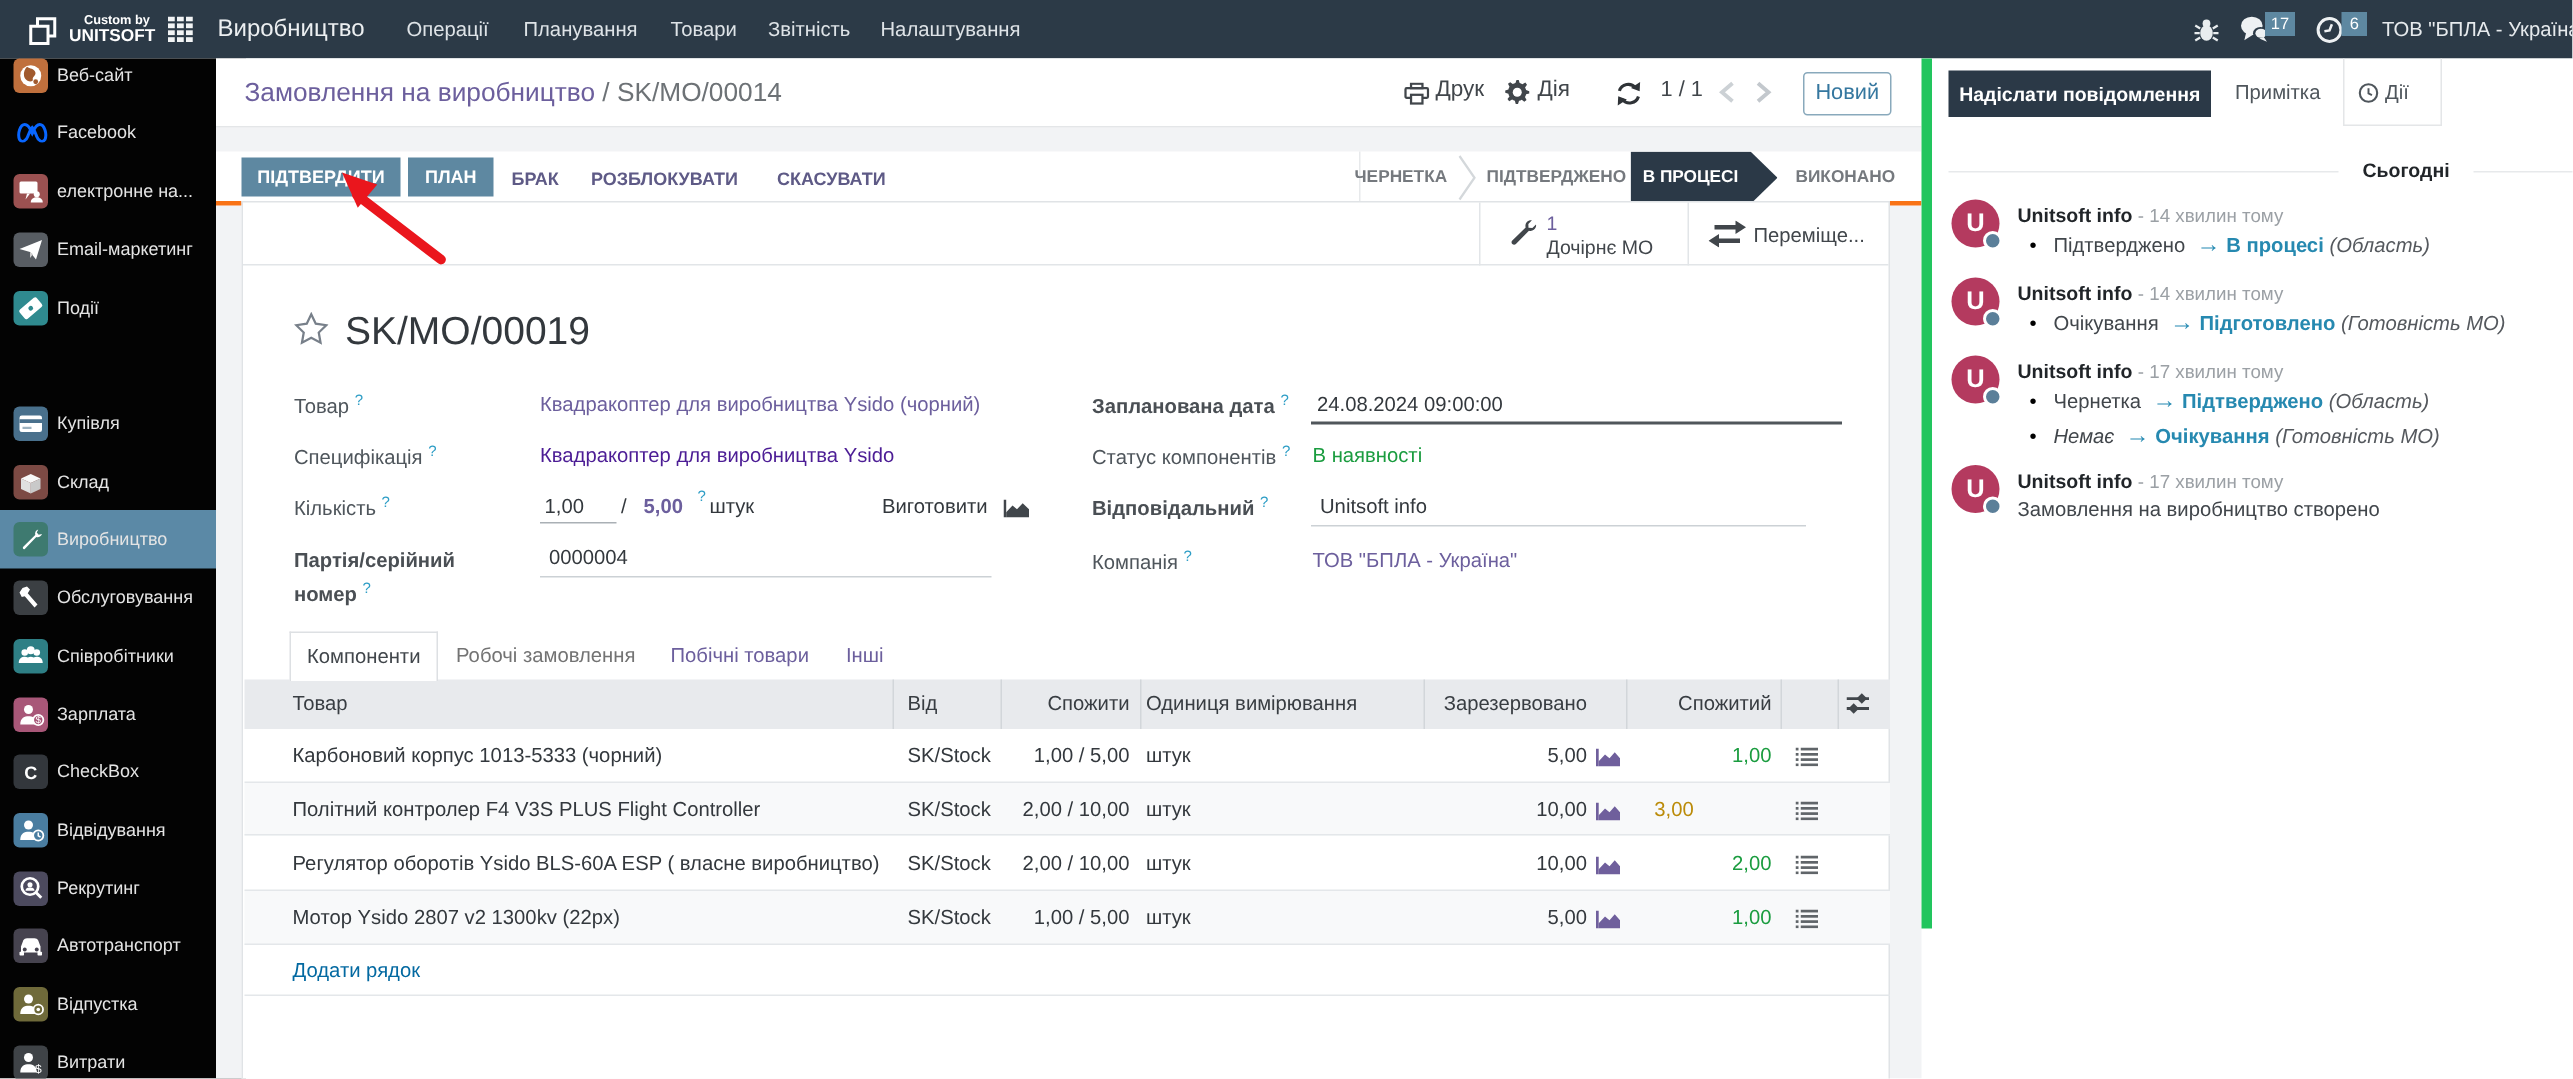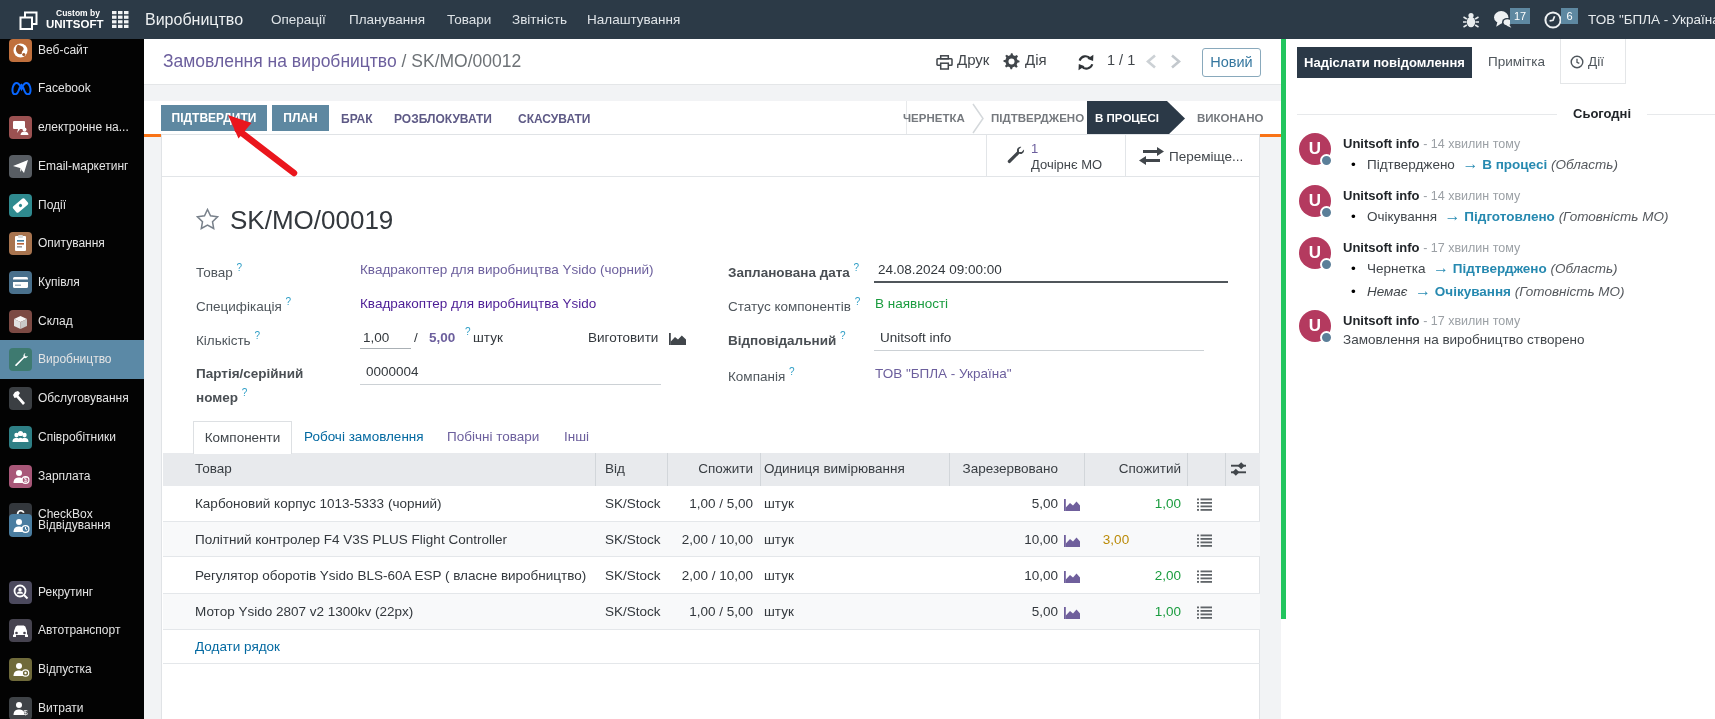--- a/index.html
+++ b/index.html
@@ -26,21 +26,21 @@
 
 #main { position:absolute; left:144px; top:39px; width:1137px; height:680px; background:#f2f3f5; }
 #crumbrow { position:absolute; left:0; top:0; width:1137px; height:46px; background:#fff; border-bottom:1px solid #e4e6e8; }
 #statusrow { position:absolute; left:0; top:62px; width:1137px; height:36px; background:#fff; border-bottom:3px solid #f97316; }
 .btn-steel { position:absolute; background:#5e88a1; color:#fff; font-weight:bold; font-size:12px; text-align:center; }
 .btn-flat { position:absolute; color:#5e5a86; font-weight:bold; font-size:12px; }
 .step { position:absolute; top:0; height:35px; line-height:35px; font-size:11.5px; font-weight:bold; color:#75797e; white-space:nowrap; }
 #sheet { position:absolute; left:17px; top:95px; width:1099px; height:595px; background:#fff; border:1px solid #e0e3e6; border-bottom:none; }
 
 
-#chatter { position:absolute; left:1281px; top:39px; width:434px; height:580px; background:#fff; border-left:5px solid #22c55e; }
+#chatter { position:absolute; left:1281px; top:39px; width:434px; height:580px; background:#fff; border-left:7px solid #22c55e; }
 .q { color:#2f9ec6; font-size:10px; vertical-align:super; }
 .hl { font-size:13.5px; color:#383d42; white-space:nowrap; }
 .rc { font-size:13.5px; color:#33383d; white-space:nowrap; }
 .ch { width:16px; height:12px; }
 .ham { width:15px; height:13px; }
 .av { position:absolute; width:32px; height:32px; }
 .av span { position:absolute; left:0; top:0; width:32px; height:32px; border-radius:50%; background:#b43a5f; color:#fff; font-size:17px; font-weight:bold; text-align:center; line-height:32px; }
 .av i { position:absolute; right:-2px; bottom:-2px; width:13px; height:13px; border-radius:50%; background:#5b7f99; border:2px solid #fff; }
 .mh { font-size:13px; color:#212529; white-space:nowrap; }
 .mh .mt { color:#9ba0a5; font-size:12.5px; }
@@ -173,32 +173,20 @@
       <div class="sicon" style="background:#2f8a8f;">
         <svg width="23" height="23" viewBox="0 0 23 23">
             <g transform="rotate(-40 11.5 11.5)">
               <rect x="4" y="7.5" width="15" height="8" rx="1.5" fill="#fff"></rect>
               <circle cx="11.5" cy="11.5" r="1.6" fill="#2f8a8f"></circle>
             </g>
           </svg>
       </div>
       <div class="slabel">Події</div>
     </div>
-    <div class="sitem" style="top:185px;">
-      <div class="sicon" style="background:#a8744f;">
-        <svg width="23" height="23" viewBox="0 0 23 23">
-            <rect x="6" y="4" width="11" height="15" rx="1" fill="#fff"></rect>
-            <rect x="9" y="3" width="5" height="3" rx="1" fill="#d9d9d9"></rect>
-            <rect x="8" y="8" width="7" height="1.6" fill="#3f7ea0"></rect>
-            <rect x="8" y="11" width="7" height="1.6" fill="#b9653a"></rect>
-            <rect x="8" y="14" width="5" height="1.6" fill="#999"></rect>
-          </svg>
-      </div>
-      <div class="slabel">Опитування</div>
-    </div>
     <div class="sitem" style="top:224px;padding-left:32px;">
       <div class="sicon" style="background:#49708c;">
         <svg width="23" height="23" viewBox="0 0 23 23">
             <rect x="4" y="6" width="15" height="11" rx="1.5" fill="#fff"></rect>
             <rect x="4" y="8.5" width="15" height="2.5" fill="#49708c"></rect>
             <rect x="6" y="13.5" width="6" height="1.5" fill="#9db2c0"></rect>
           </svg>
       </div>
       <div class="slabel">Купівля</div>
     </div>
@@ -251,21 +239,21 @@
       <div class="slabel">Зарплата</div>
     </div>
     <div class="sitem" style="top:456px;">
       <div class="sicon" style="background:#33373c;">
         <svg width="23" height="23" viewBox="0 0 23 23">
             <text x="11.5" y="16" font-size="12" font-weight="bold" text-anchor="middle" fill="#fff" font-family="Liberation Sans">C</text>
           </svg>
       </div>
       <div class="slabel">CheckBox</div>
     </div>
-    <div class="sitem" style="top:467px;">
+    <div class="sitem" style="top:495px;">
       <div class="sicon" style="background:#4a7da0;">
         <svg width="23" height="23" viewBox="0 0 23 23" fill="#fff">
             <circle cx="10" cy="8" r="3"></circle>
             <path d="M4.5 18 C4.5 13.5 7.5 12.5 10 12.5 C12.5 12.5 15.5 13.5 15.5 18 Z"></path>
             <circle cx="16.5" cy="15" r="3.4" fill="#4a7da0" stroke="#fff" stroke-width="1.2"></circle>
             <path d="M16.5 13 L16.5 15.2 L18 16" stroke="#fff" stroke-width="1" fill="none"></path>
           </svg>
       </div>
       <div class="slabel">Відвідування</div>
     </div>
@@ -309,21 +297,21 @@
             <circle cx="10" cy="8" r="3"></circle>
             <path d="M4.5 18 C4.5 13.5 7.5 12.5 10 12.5 C12.5 12.5 15.5 13.5 15.5 18 Z"></path>
             <text x="16.5" y="18" font-size="8" text-anchor="middle" fill="#fff" font-family="Liberation Sans">$</text>
           </svg>
       </div>
       <div class="slabel">Витрати</div>
     </div>
   </div>
   <div id="main">
     <div id="crumbrow">
-      <div class="abs" style="left:19px;top:12px;font-size:17.5px;color:#6c5f9d;">Замовлення на виробництво <span style="color:#6d7276;">/ SK/MO/00012</span></div>
+      <div class="abs" style="left:19px;top:12px;font-size:17.5px;color:#6c5f9d;">Замовлення на виробництво <span style="color:#6d7276;">/ SK/MO/00014</span></div>
       <svg class="abs" style="left:792px;top:16px;" width="17" height="15" viewBox="0 0 17 15">
           <g fill="none" stroke="#41464b" stroke-width="1.5">
             <rect x="4.7" y="0.8" width="7.6" height="3"></rect>
             <rect x="1" y="3.8" width="15" height="6.4" rx="0.8"></rect>
             <rect x="4.7" y="8.2" width="7.6" height="5.8" fill="#fff"></rect>
           </g>
         </svg>
       <div class="abs" style="left:813px;top:12px;font-size:15px;color:#41464b;">Друк</div>
       <svg class="abs" style="left:859px;top:14px;" width="17" height="17" viewBox="0 0 17 17" fill="#41464b">
           <path d="M8.5 0.5 L10 0.5 L10.6 2.6 a6 6 0 0 1 1.8 0.75 L14.4 2.3 L15.5 3.8 L14.2 5.5 a6 6 0 0 1 0.7 1.8 L17 8 L17 9.5 L14.9 10.1 a6 6 0 0 1 -0.75 1.8 L15.2 13.9 L13.7 15 L12 13.7 a6 6 0 0 1 -1.8 0.7 L9.5 16.5 L8 16.5 L7.4 14.4 a6 6 0 0 1 -1.8 -0.75 L3.6 14.7 L2.5 13.2 L3.8 11.5 a6 6 0 0 1 -0.7 -1.8 L1 9 L1 7.5 L3.1 6.9 a6 6 0 0 1 0.75 -1.8 L2.8 3.1 L4.3 2 L6 3.3 a6 6 0 0 1 1.8 -0.7 Z" transform="translate(-0.5,-0.25)"></path>
@@ -405,21 +393,21 @@
       <div class="abs" style="left:566px;top:127px;font-size:13.5px;font-weight:bold;color:#4a4f54;">Запланована дата <span class="q" style="font-weight:normal;">?</span></div>
       <div class="abs" style="left:712px;top:127px;width:354px;border-bottom:2px solid #50565b;height:21px;font-size:13.5px;color:#33383d;padding-left:4px;">24.08.2024 09:00:00</div>
       <div class="abs" style="left:566px;top:161px;font-size:13.5px;color:#4f565c;">Статус компонентів <span class="q">?</span></div>
       <div class="abs" style="left:713px;top:161px;font-size:13.5px;color:#1a9c3f;">В наявності</div>
       <div class="abs" style="left:566px;top:195px;font-size:13.5px;font-weight:bold;color:#4a4f54;">Відповідальний <span class="q" style="font-weight:normal;">?</span></div>
       <div class="abs" style="left:712px;top:195px;width:330px;border-bottom:1px solid #ccd1d5;height:21px;font-size:13.5px;color:#33383d;padding-left:6px;">Unitsoft info</div>
       <div class="abs" style="left:566px;top:231px;font-size:13.5px;color:#4f565c;">Компанія <span class="q">?</span></div>
       <div class="abs" style="left:713px;top:231px;font-size:13.5px;color:#6c5f9d;">ТОВ "БПЛА - Україна"</div>
 
       <div class="abs" style="left:31px;top:286px;width:99px;height:33px;border:1px solid #dde0e3;border-bottom:none;background:#fff;z-index:2;font-size:13.5px;color:#41464b;text-align:center;line-height:32px;">Компоненти</div>
-      <div class="abs" style="left:142px;top:286px;width:118px;font-size:13.5px;color:#0369a1;text-align:center;line-height:32px;white-space:nowrap;">Робочі замовлення</div>
+      <div class="abs" style="left:142px;top:286px;width:118px;font-size:13.5px;color:#737373;text-align:center;line-height:32px;white-space:nowrap;">Робочі замовлення</div>
       <div class="abs" style="left:285px;top:286px;width:89px;font-size:13.5px;color:#6c5f9d;text-align:center;line-height:32px;white-space:nowrap;">Побічні товари</div>
       <div class="abs" style="left:399px;top:286px;width:31px;font-size:13.5px;color:#6c5f9d;text-align:center;line-height:32px;">Інші</div>
 
       <div id="tbl" class="abs" style="left:1px;top:318px;width:1097px;">
         <div class="abs" style="left:0;top:0;width:1097px;height:33px;background:#e8eaed;"></div>
         <div class="abs" style="left:432px;top:0;width:1px;height:33px;background:#d2d6da;"></div>
         <div class="abs" style="left:504px;top:0;width:1px;height:33px;background:#d2d6da;"></div>
         <div class="abs" style="left:597px;top:0;width:1px;height:33px;background:#d2d6da;"></div>
         <div class="abs" style="left:786px;top:0;width:1px;height:33px;background:#d2d6da;"></div>
         <div class="abs" style="left:921px;top:0;width:1px;height:33px;background:#d2d6da;"></div>

